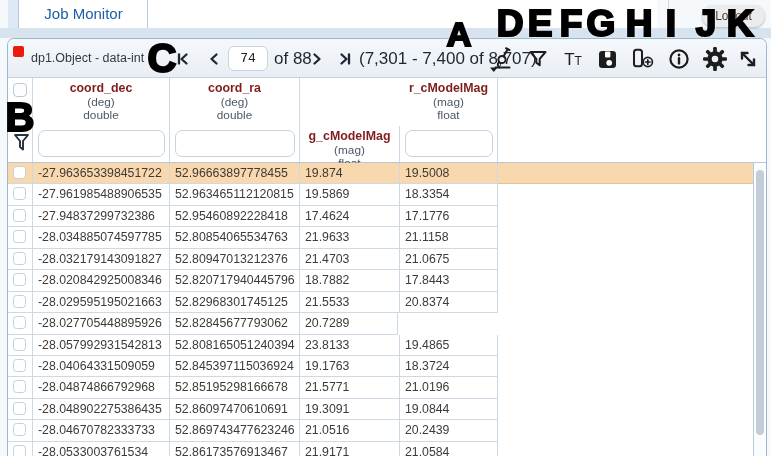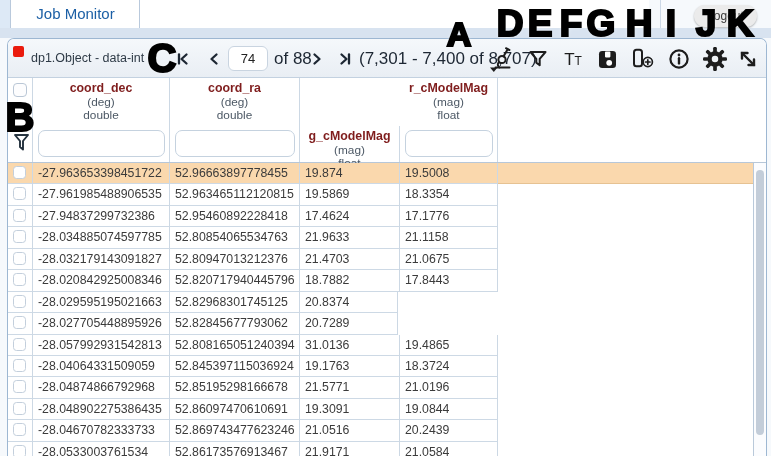--- a/index.html
+++ b/index.html
@@ -2,21 +2,21 @@
 <html><head>
 <meta charset="utf-8">
 <style>
   html,body{margin:0;padding:0;}
   body{
     width:771px;height:456px;position:relative;overflow:hidden;
     font-family:"Liberation Sans","DejaVu Sans",sans-serif;
     background:#f6f9fc;
   }
   
-  .topbar{position:absolute;left:0;top:0;width:649px;height:28px;background:#ffffff;z-index:2;}
+  .topbar{position:absolute;left:8px;top:0;width:649px;height:28px;background:#ffffff;z-index:2;}
   .corner-block{position:absolute;left:0;top:0;width:11px;height:28px;background:#dde9f6;border-right:1px solid #b9c9dc;box-sizing:border-box;}
   .tab{position:absolute;left:12px;top:0;width:128px;height:28px;line-height:28px;text-align:center;
        color:#1b5fa5;font-size:15px;border-right:1px solid #b9c9dc;box-sizing:border-box;background:#fff;cursor:pointer;}
   .tb-divider{position:absolute;left:660px;top:0;width:1px;height:28px;background:#ccd8e6;}
   .logout{position:absolute;left:694px;top:5px;width:63px;height:22px;border-radius:12px;border:none;
           background:#ebebeb;box-shadow:0 1px 2px rgba(0,0,0,.28);font-size:12px;color:#333;
           line-height:22px;text-align:center;padding:0;font-family:inherit;cursor:pointer;z-index:3;}
   .strip{position:absolute;left:0;top:28px;width:771px;height:10px;background:#d8e3f0;z-index:1;}
 
   
@@ -24,21 +24,21 @@
          border:1px solid #9db7d2;border-bottom:none;border-radius:7px 7px 0 0;background:#fff;overflow:hidden;z-index:2;padding-left:24px;}
 
   
   .ttoolbar{position:absolute;left:0;top:0;width:758px;height:39px;box-sizing:border-box;
             background:linear-gradient(#f5f8fb,#e9eef4);border-bottom:1px solid #c3d1e0;}
   .red-dot{position:absolute;left:5px;top:7px;width:11px;height:11px;background:#ea1b0d;border-radius:2px;}
   .tbl-title{position:absolute;left:23px;top:0;height:39px;line-height:39px;font-size:12.5px;color:#2e3a46;white-space:nowrap;}
   .pgbtn{position:absolute;top:0;height:39px;display:flex;align-items:center;background:none;border:none;padding:0;cursor:pointer;}
   .pgbtn svg{stroke:#1d2733;fill:none;stroke-width:2.3;stroke-linecap:round;stroke-linejoin:round;}
   .page-input{position:absolute;left:220px;top:7px;width:40px;height:25px;box-sizing:border-box;border:1px solid #c9d4e0;
-              border-radius:6px;text-align:center;font-size:13px;color:#222;font-family:Liberation Sans, sans-serif;background:#fff;}
+              border-radius:6px;text-align:center;font-size:13px;color:#222;font-family:Liberation Mono, monospace;background:#fff;}
   .pg-text{position:absolute;top:0;height:39px;line-height:39px;font-size:17px;color:#1d2733;white-space:nowrap;}
   .ticon{position:absolute;top:7px;width:28px;height:26px;transform:translateX(-50%);display:flex;
          align-items:center;justify-content:center;background:none;border:none;padding:0;cursor:pointer;color:#1d1d1d;}
   .ticon svg{display:block;}
   .tt-txt{font-weight:normal;color:#1d1d1d;line-height:1;}
   .tt-txt .big{font-size:17px;}
   .tt-txt .small{font-size:12px;}
 
   
   .thead{position:absolute;left:0;top:39px;width:758px;height:85px;box-sizing:border-box;display:flex;
@@ -284,39 +284,40 @@
         <div class="cell" style="width:100px">18.7882</div>
         <div class="cell" style="width:98px">17.8443</div>
         <div class="cell fill"></div>
       </div>
       <div class="trow">
         <div class="cell cb">
           <span class="rowcheck"></span>
         </div>
         <div class="cell" style="width:137px">-28.029595195021663</div>
         <div class="cell" style="width:130px">52.82968301745125</div>
+        <div class="cell" style="width:100px">21.5533</div>
         <div class="cell" style="width:98px">20.8374</div>
         <div class="cell fill"></div>
       </div>
       <div class="trow">
         <div class="cell cb">
           <span class="rowcheck"></span>
         </div>
         <div class="cell" style="width:137px">-28.027705448895926</div>
         <div class="cell" style="width:130px">52.82845677793062</div>
         <div class="cell" style="width:98px">20.7289</div>
         <div class="cell fill"></div>
       </div>
       <div class="trow">
         <div class="cell cb">
           <span class="rowcheck"></span>
         </div>
         <div class="cell" style="width:137px">-28.057992931542813</div>
         <div class="cell" style="width:130px">52.808165051240394</div>
-        <div class="cell" style="width:100px">31.0136</div>
+        <div class="cell" style="width:100px">23.8133</div>
         <div class="cell" style="width:98px">19.4865</div>
         <div class="cell fill"></div>
       </div>
       <div class="trow">
         <div class="cell cb">
           <span class="rowcheck"></span>
         </div>
         <div class="cell" style="width:137px">-28.04064331509059</div>
         <div class="cell" style="width:130px">52.845397115036924</div>
         <div class="cell" style="width:100px">19.1763</div>

